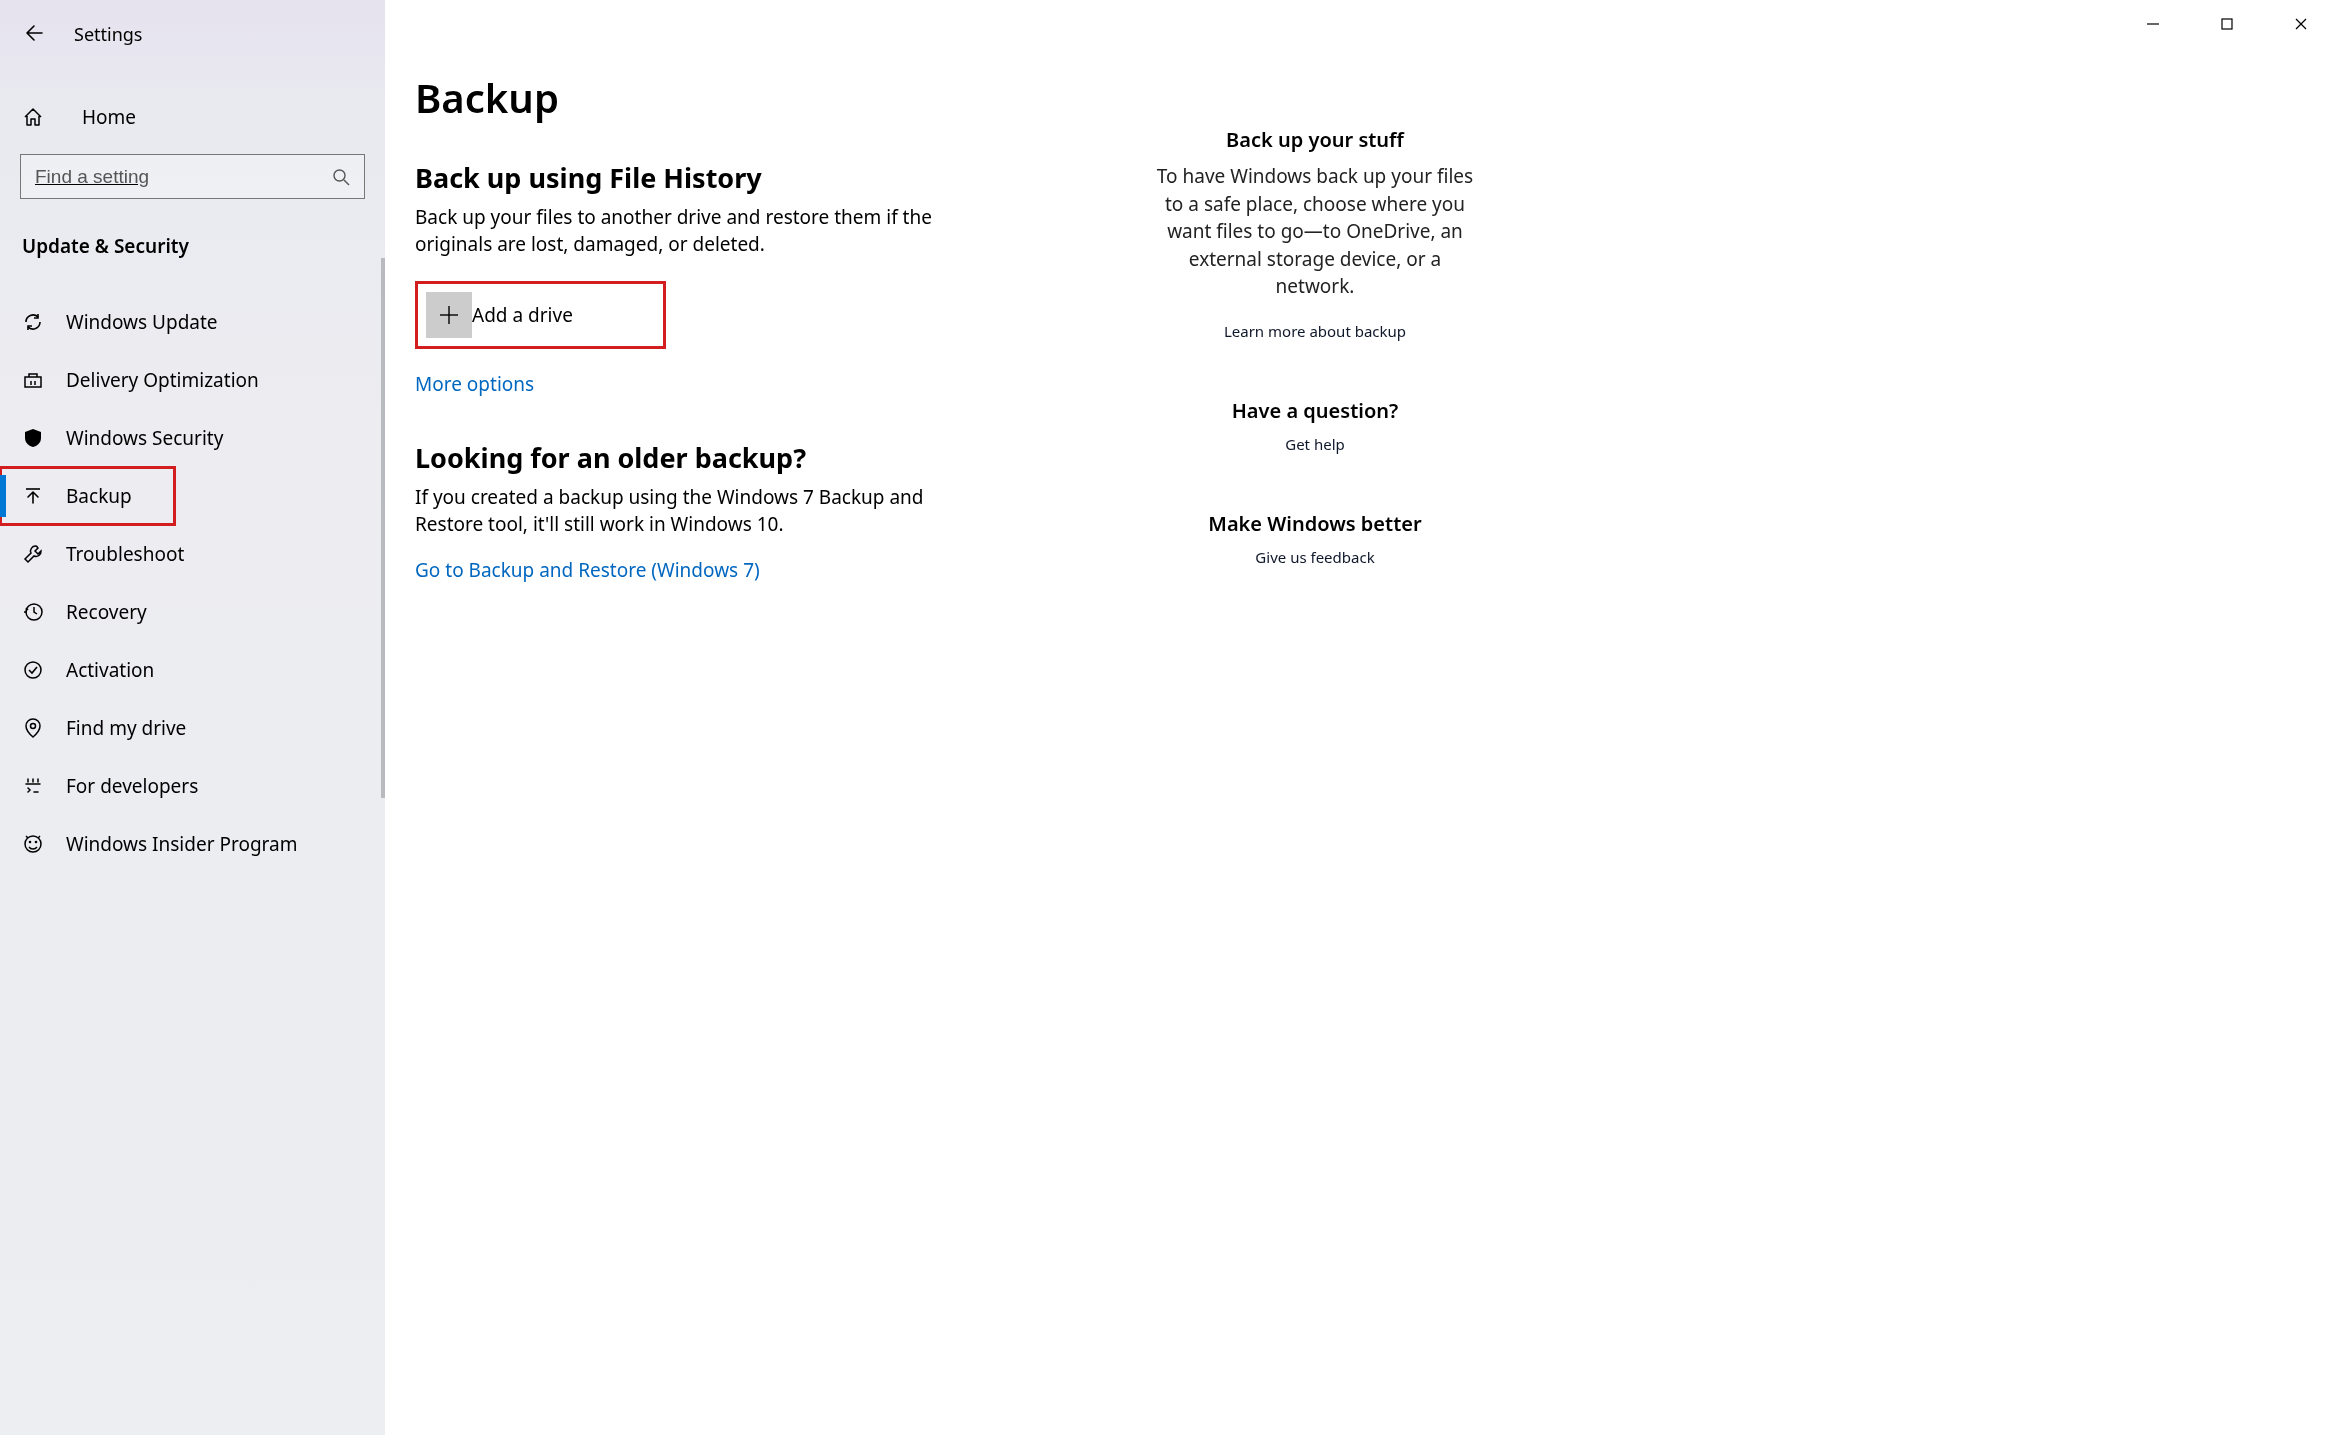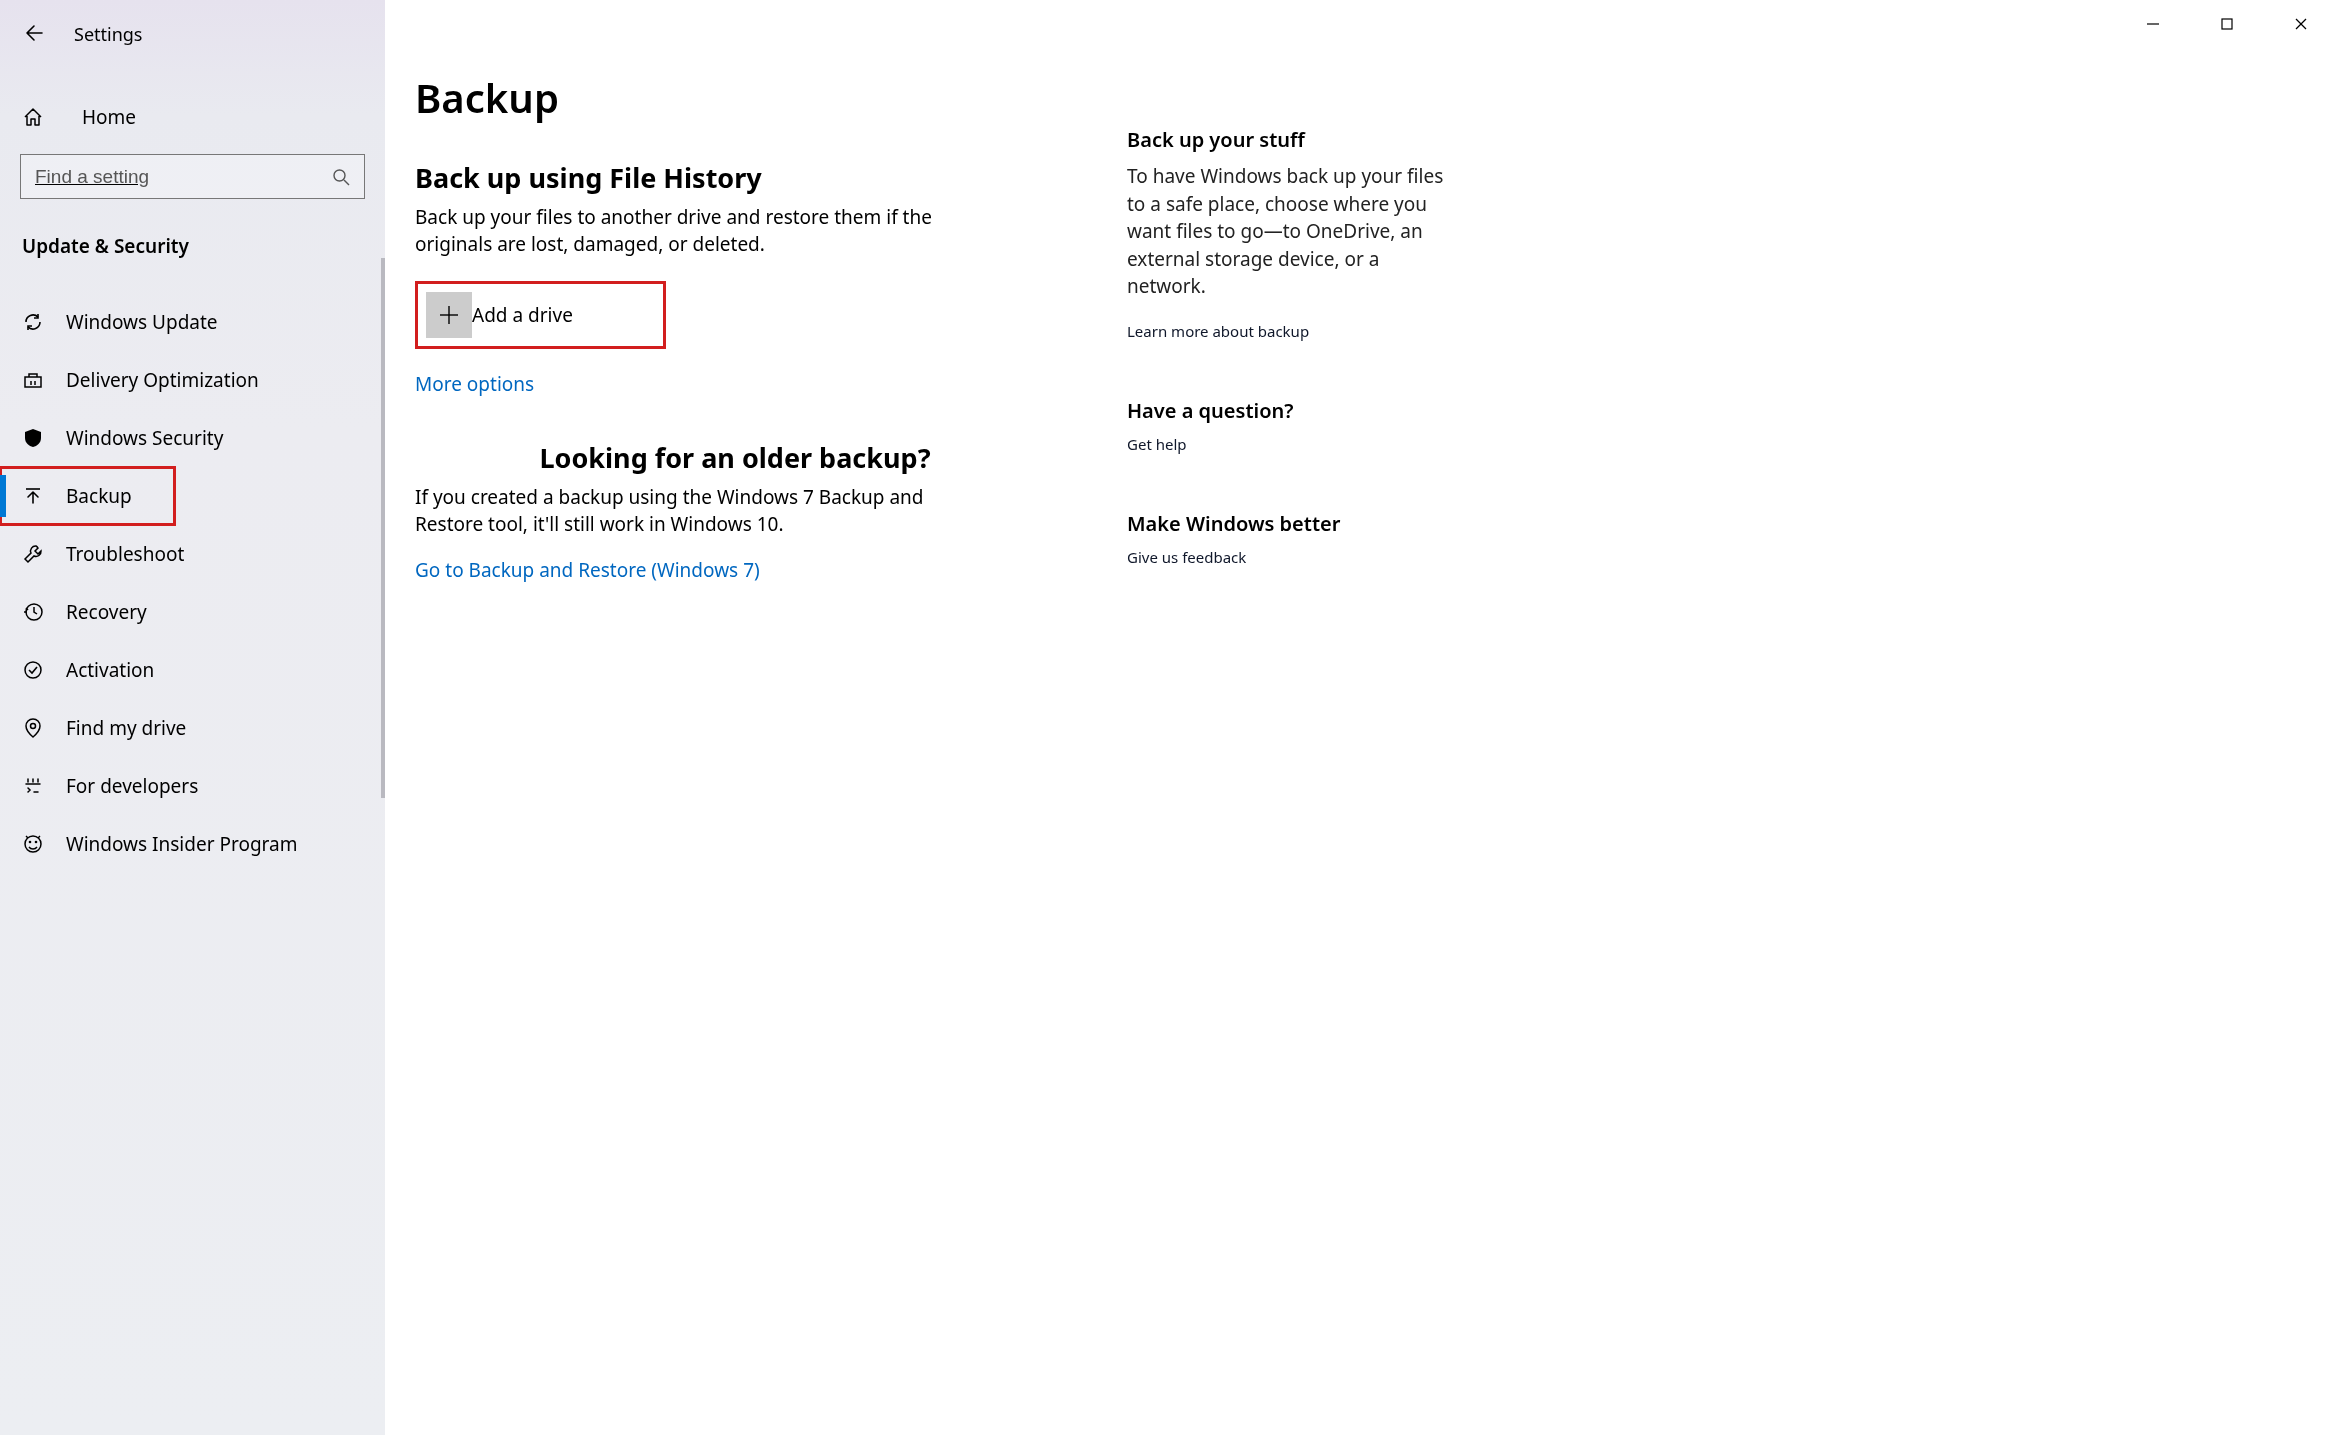--- a/index.html
+++ b/index.html
@@ -176,26 +176,27 @@
     }
     .add-drive-label { font-size: 19px; }
     .link {
       color: #0067c0;
       font-size: 19px;
       display: inline-block;
       margin-bottom: 36px;
       cursor: pointer;
     }
     .link2 { margin-bottom: 0; margin-top: 8px; }
-    .section2-title { margin-top: 6px; text-align: center; }
+    .section2-title { margin-top: 6px; }
     
     .right-rail {
       width: 320px;
-      margin-left: 72px;
+      margin-left: 100px;
       padding-top: 56px;
+      text-align: center;
     }
     .rail-title {
       font-size: 20px;
       font-weight: 600;
       margin-bottom: 10px;
     }
     .rail-desc {
       font-size: 19px;
       line-height: 1.45;
       color: #222;

